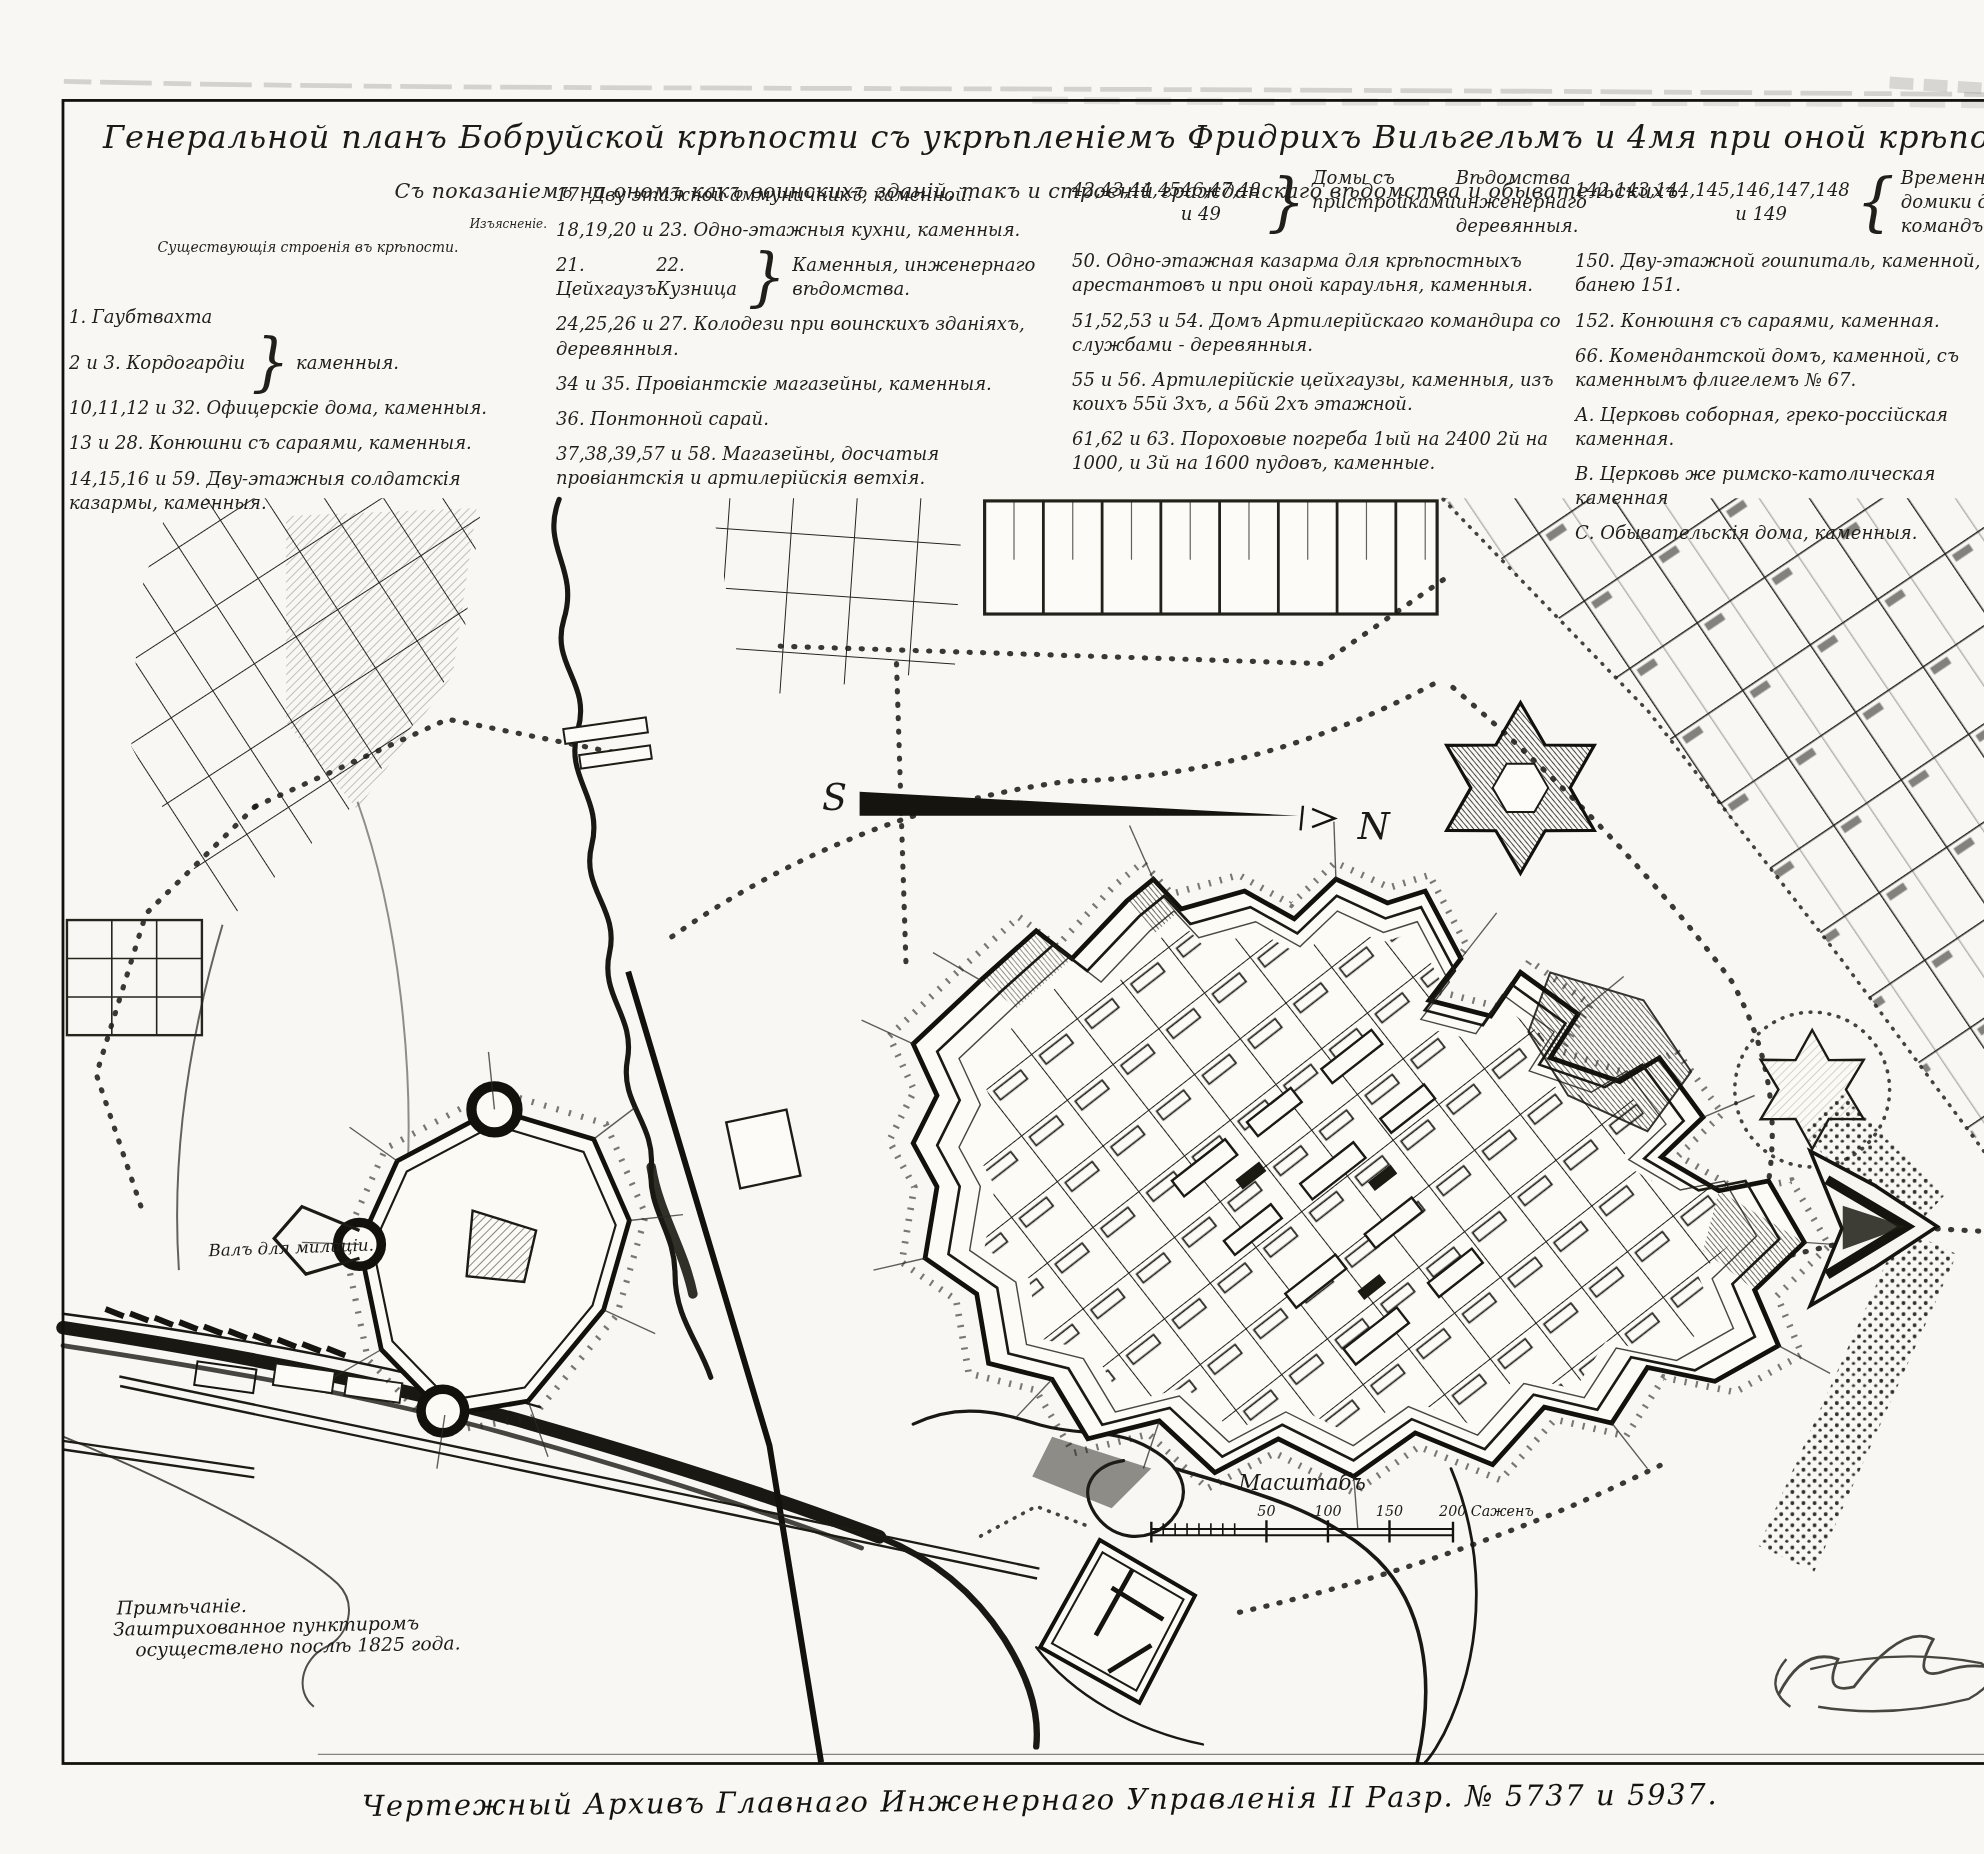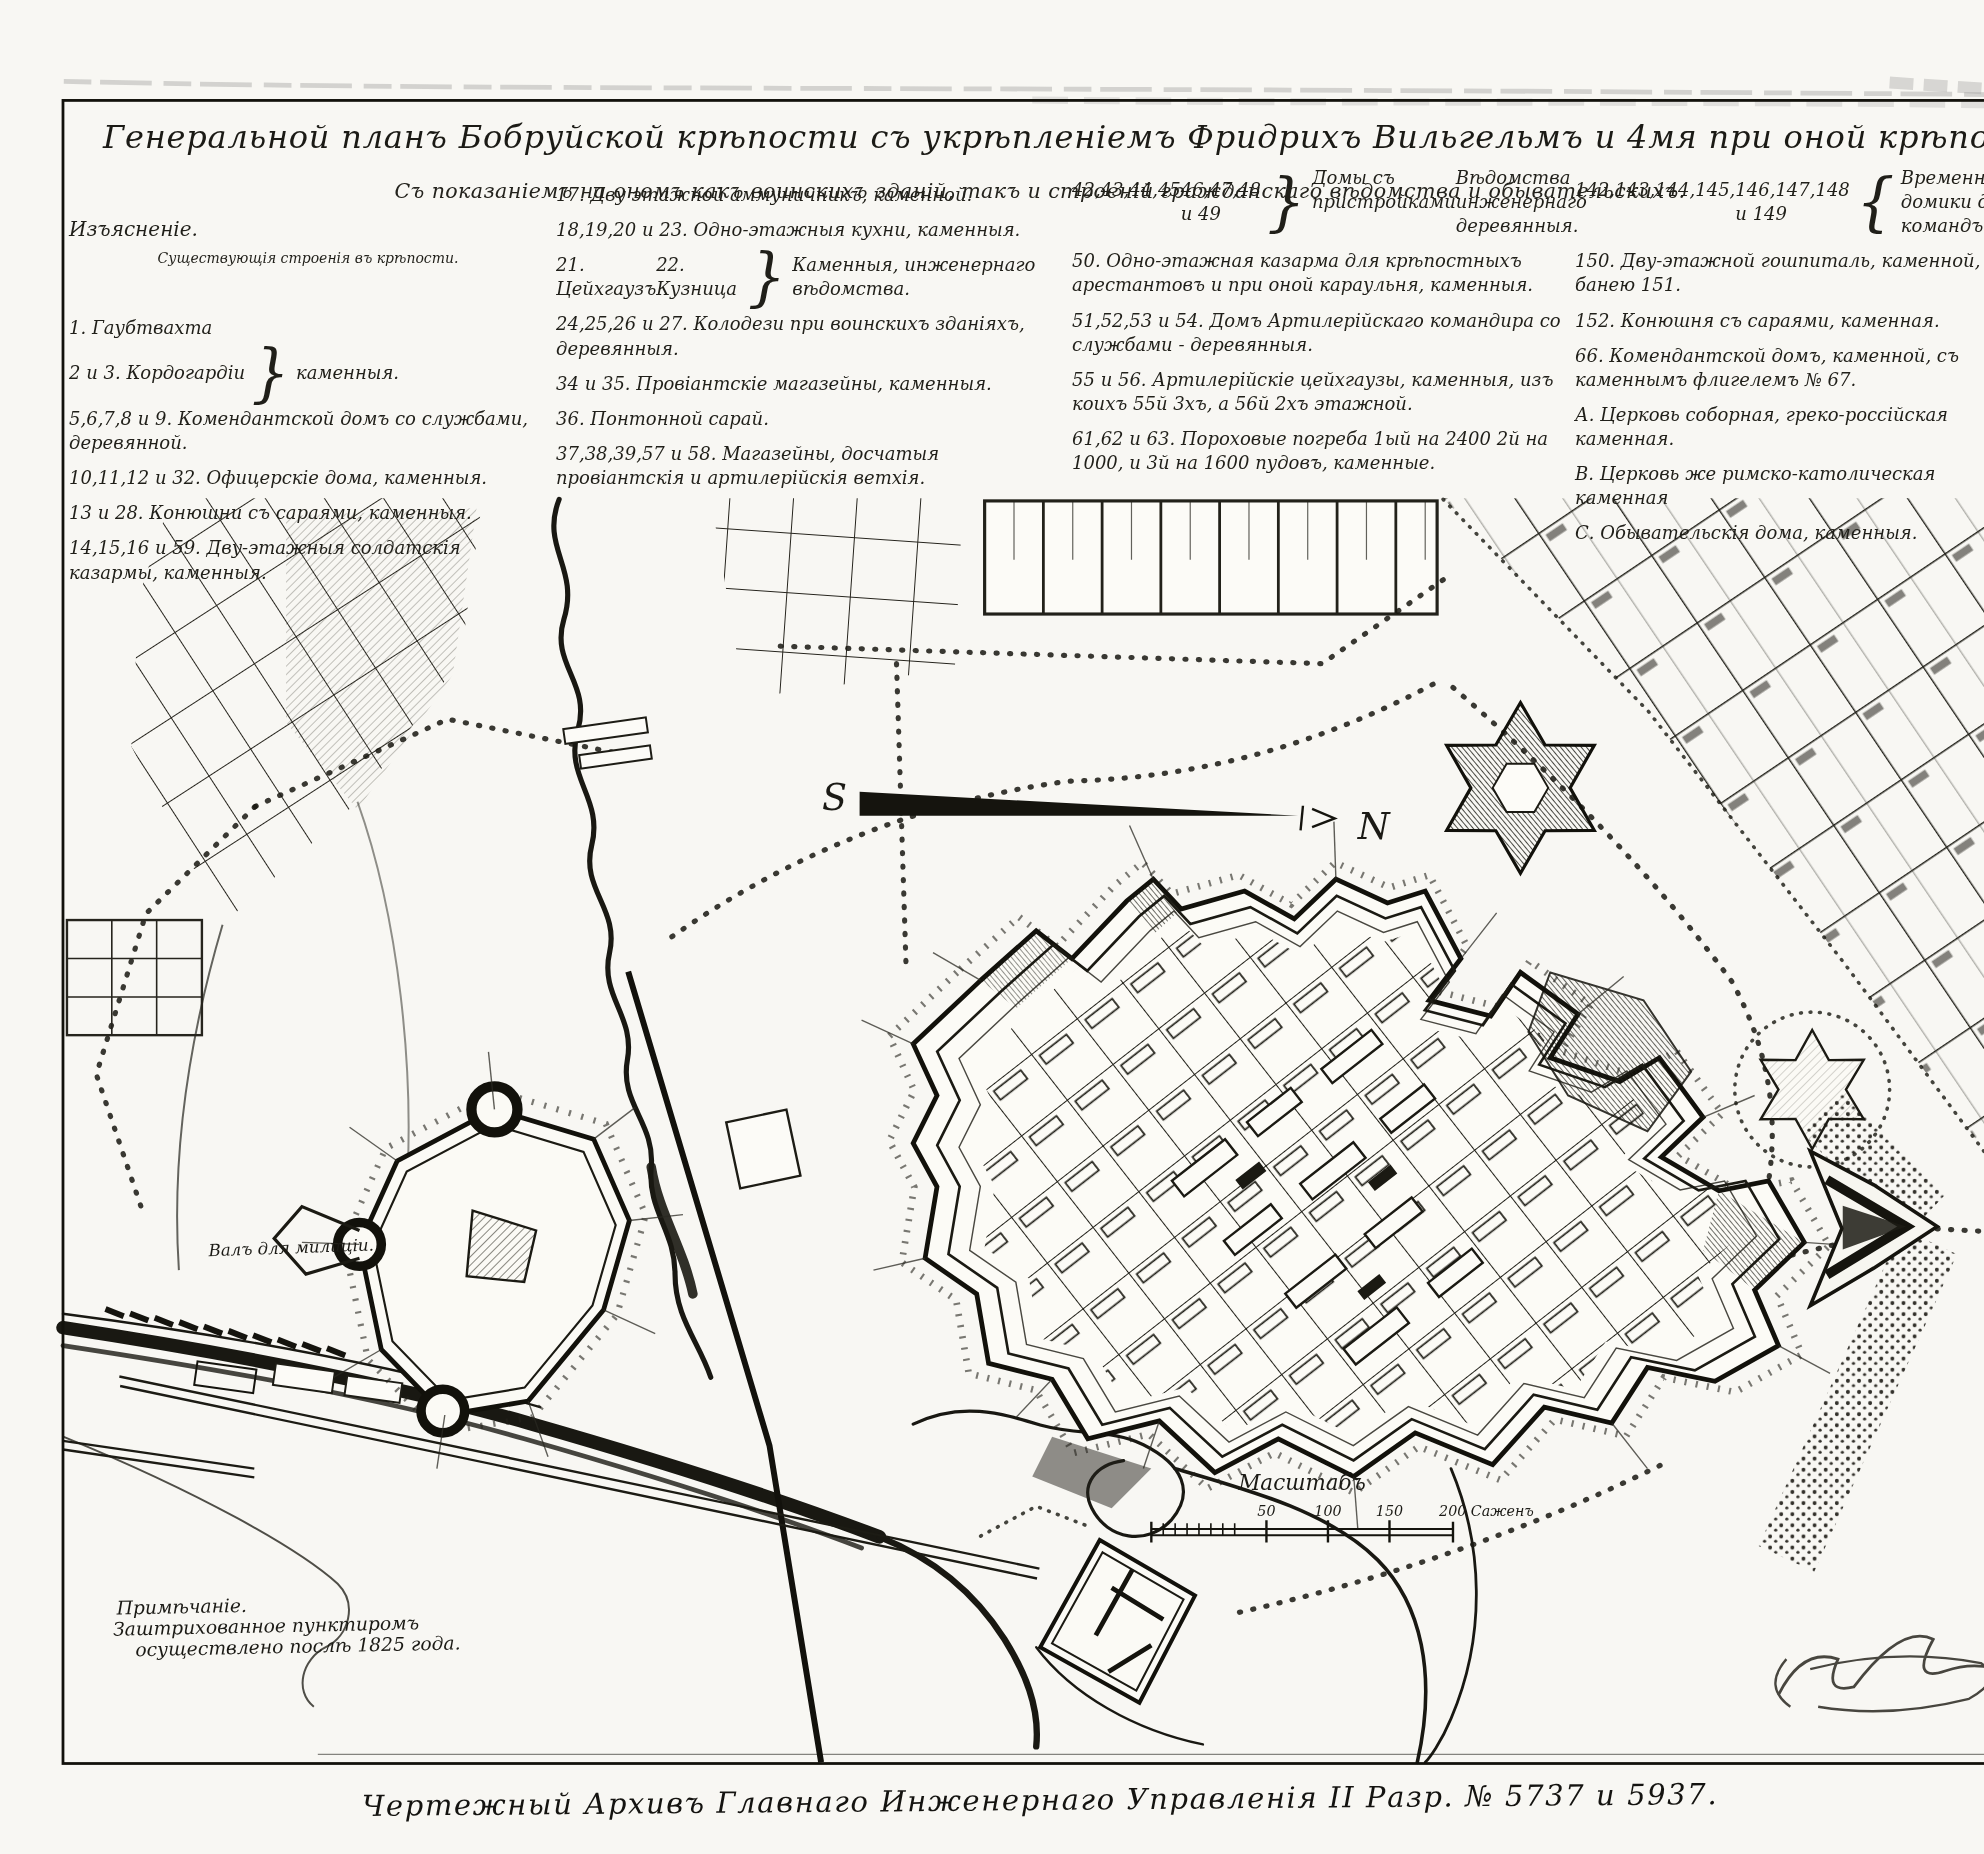--- a/index.html
+++ b/index.html
@@ -10,21 +10,21 @@
   }
   .abs{position:absolute}
   .hand{font-style:italic}
   
   .title1{left:103px;right:103px;top:118px;text-align:center;font-size:32px;
           font-style:italic;letter-spacing:0.8px;white-space:nowrap}
   .title2{left:103px;right:103px;top:179px;text-align:center;font-size:20.6px;
           letter-spacing:0.4px;white-space:nowrap;color:#24231d}
   
   .leg{font-size:18px;line-height:1.34;font-style:italic;color:#201f19}
-  .lh1{text-align:left;font-size:20px;margin:0}
+  .lh1{text-align:right;font-size:12px;margin:0}
   .lh2{text-align:center;font-size:14px;margin:6.4px 0 0 0}
   .lgap{height:48px}
   .it{margin:0 0 11px 0}
   .br{display:flex;align-items:center;gap:6.4px;margin:0 0 11px 0}
   .stk{display:flex;flex-direction:row}
   .brace{font-size:60px;font-weight:300;line-height:.75;transform:scaleY(1.05)}
   #col1{left:69px;top:216px;width:478px}
   #col2{left:556px;top:183px;width:508px}
   #col3{left:1072px;top:166px;width:498px}
   #col4{left:1575px;top:166px;width:451px}
@@ -300,21 +300,20 @@
 <div id="col1" class="abs leg">
   <p class="lh1">Изъясненіе.</p>
   <p class="lh2">Существующія строенія въ крѣпости.</p>
   <div class="lgap"></div>
   <p class="it">1. Гаубтвахта</p>
   <div class="br">
     <span>2 и 3. Кордогардіи</span>
     <span class="brace">}</span>
     <span>каменныя.</span>
   </div>
-  <p class="it">5,6,7,8 и 9. Комендантской домъ со службами, деревянной.</p>
   <p class="it">10,11,12 и 32. Офицерскіе дома, каменныя.</p>
   <p class="it">13 и 28. Конюшни съ сараями, каменныя.</p>
   <p class="it">14,15,16 и 59. Дву-этажныя солдатскія казармы, каменныя.</p>
 </div>
 
 <div id="col2" class="abs leg">
   <p class="it">17. Дву этажной аммуничникъ, каменной.</p>
   <p class="it">18,19,20 и 23. Одно-этажныя кухни, каменныя.</p>
   <div class="br">
     <span class="stk">

